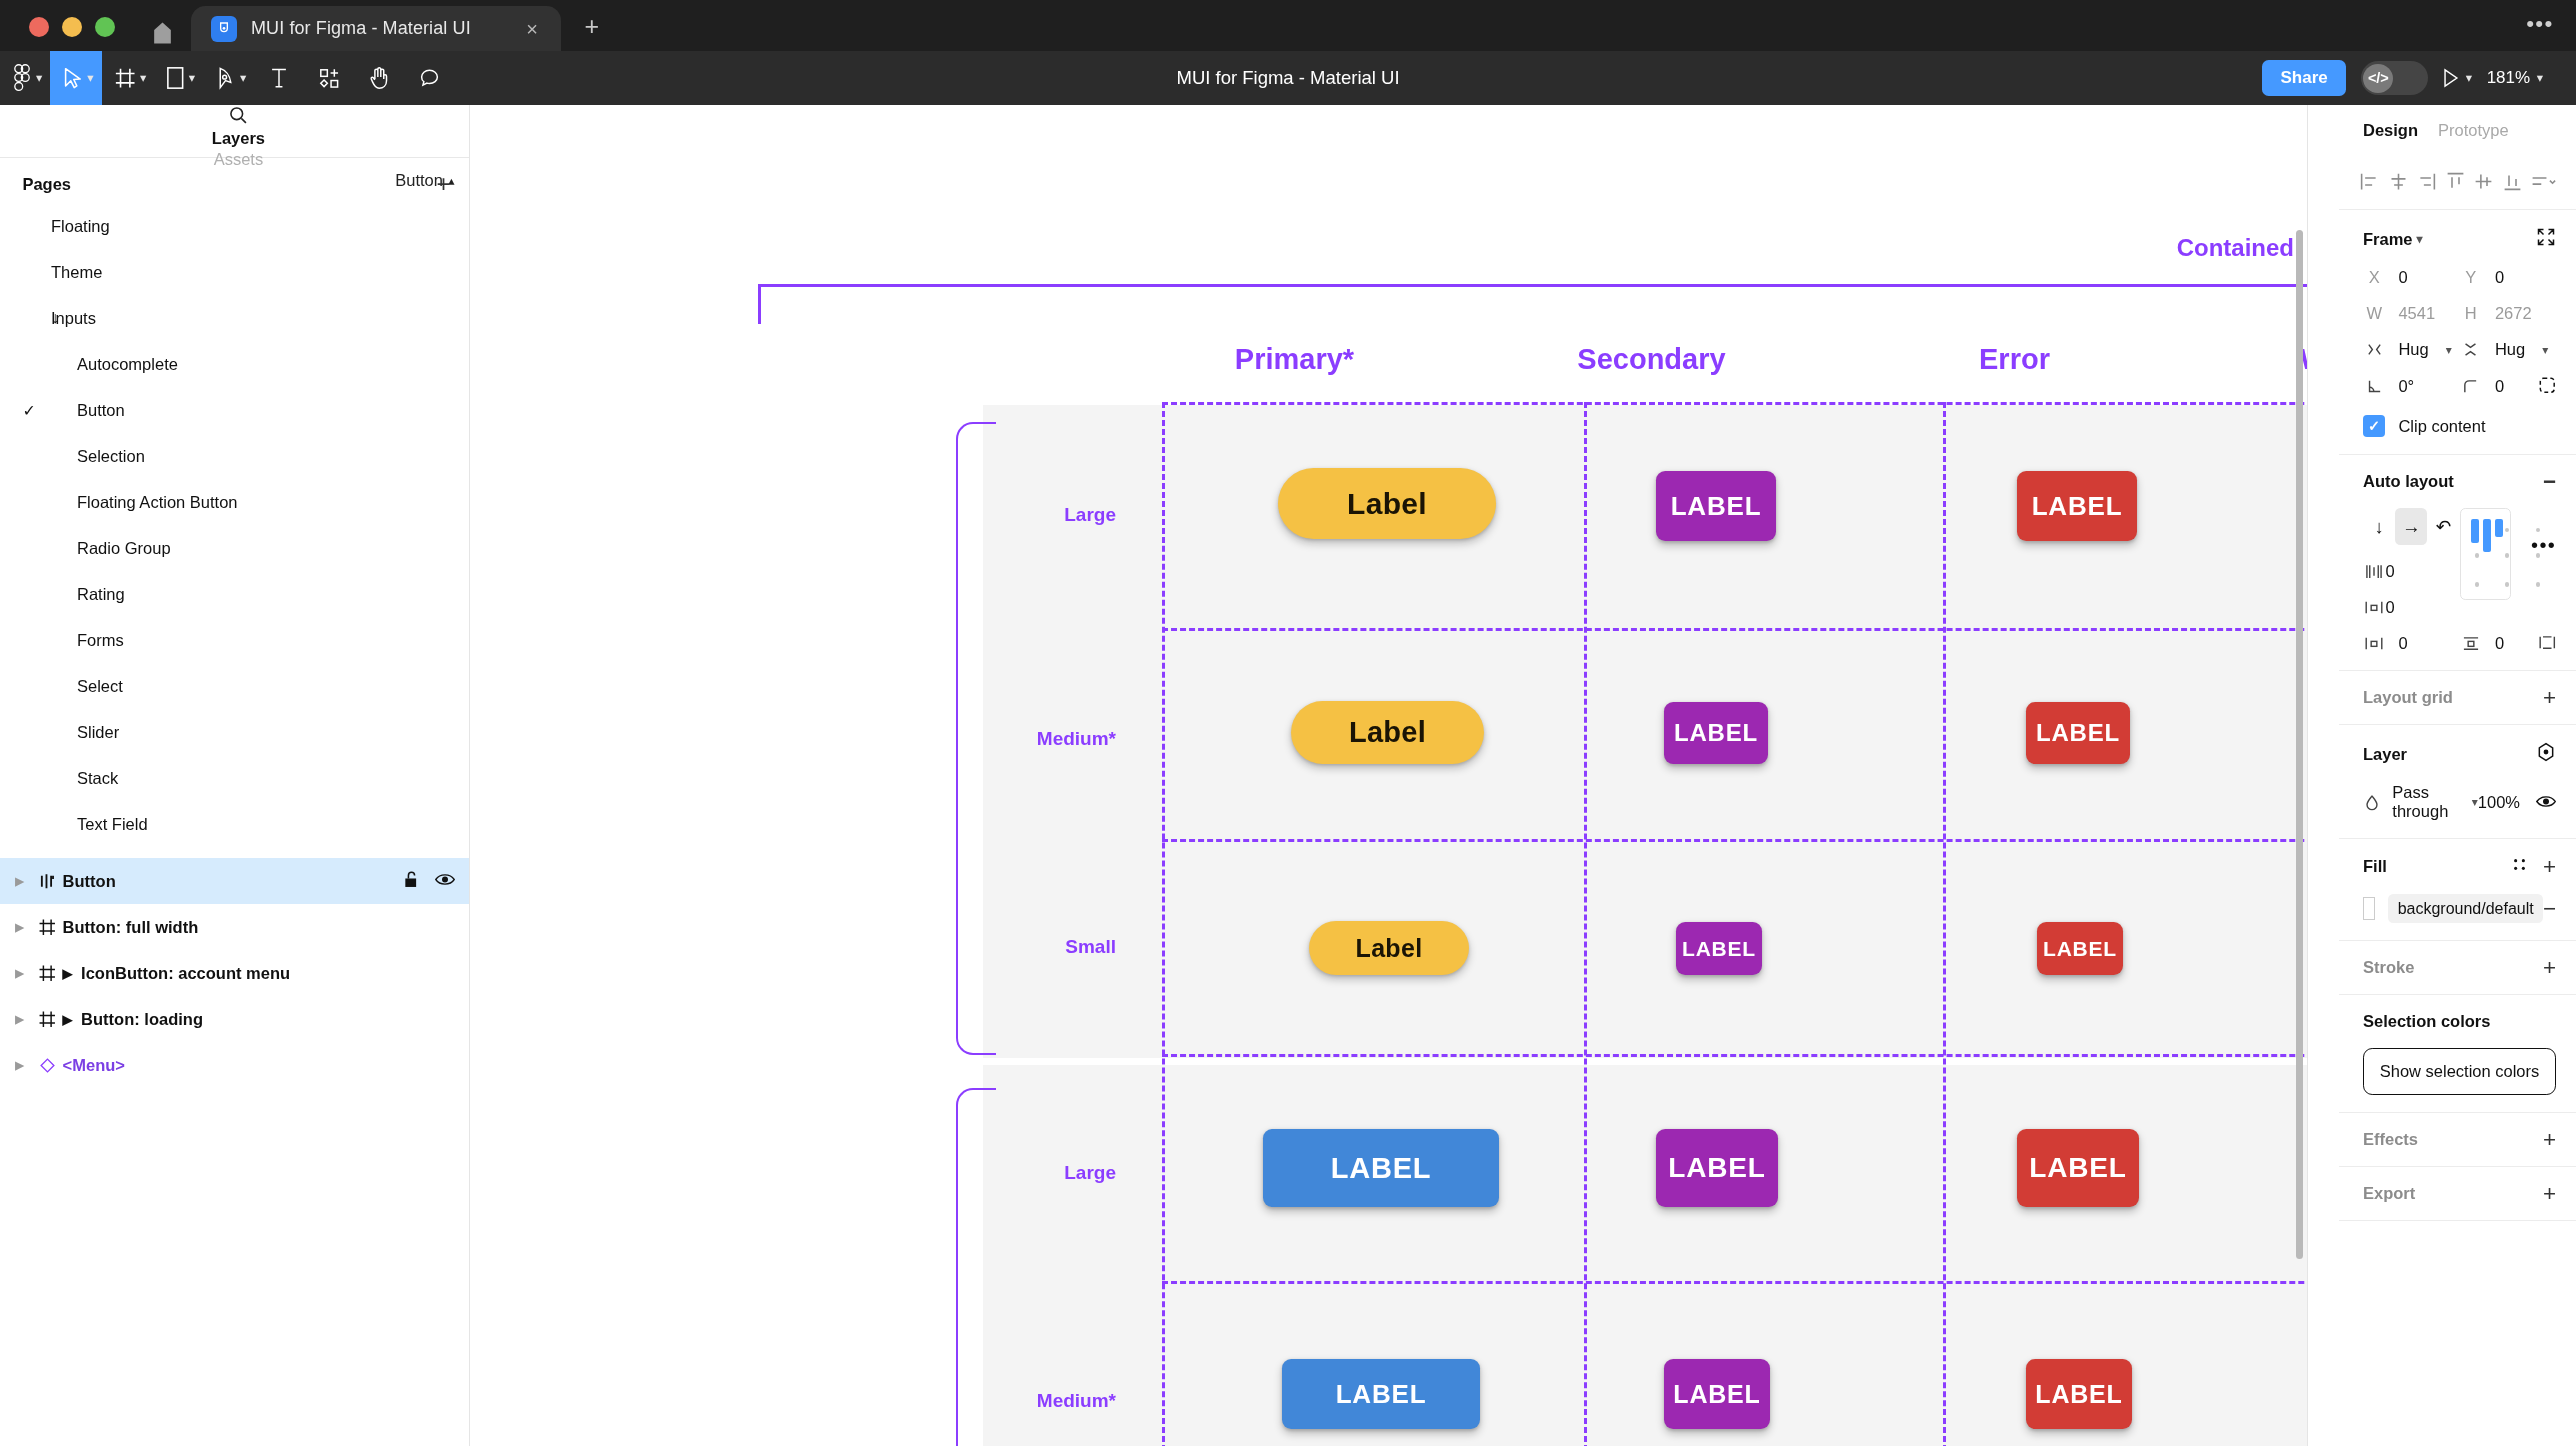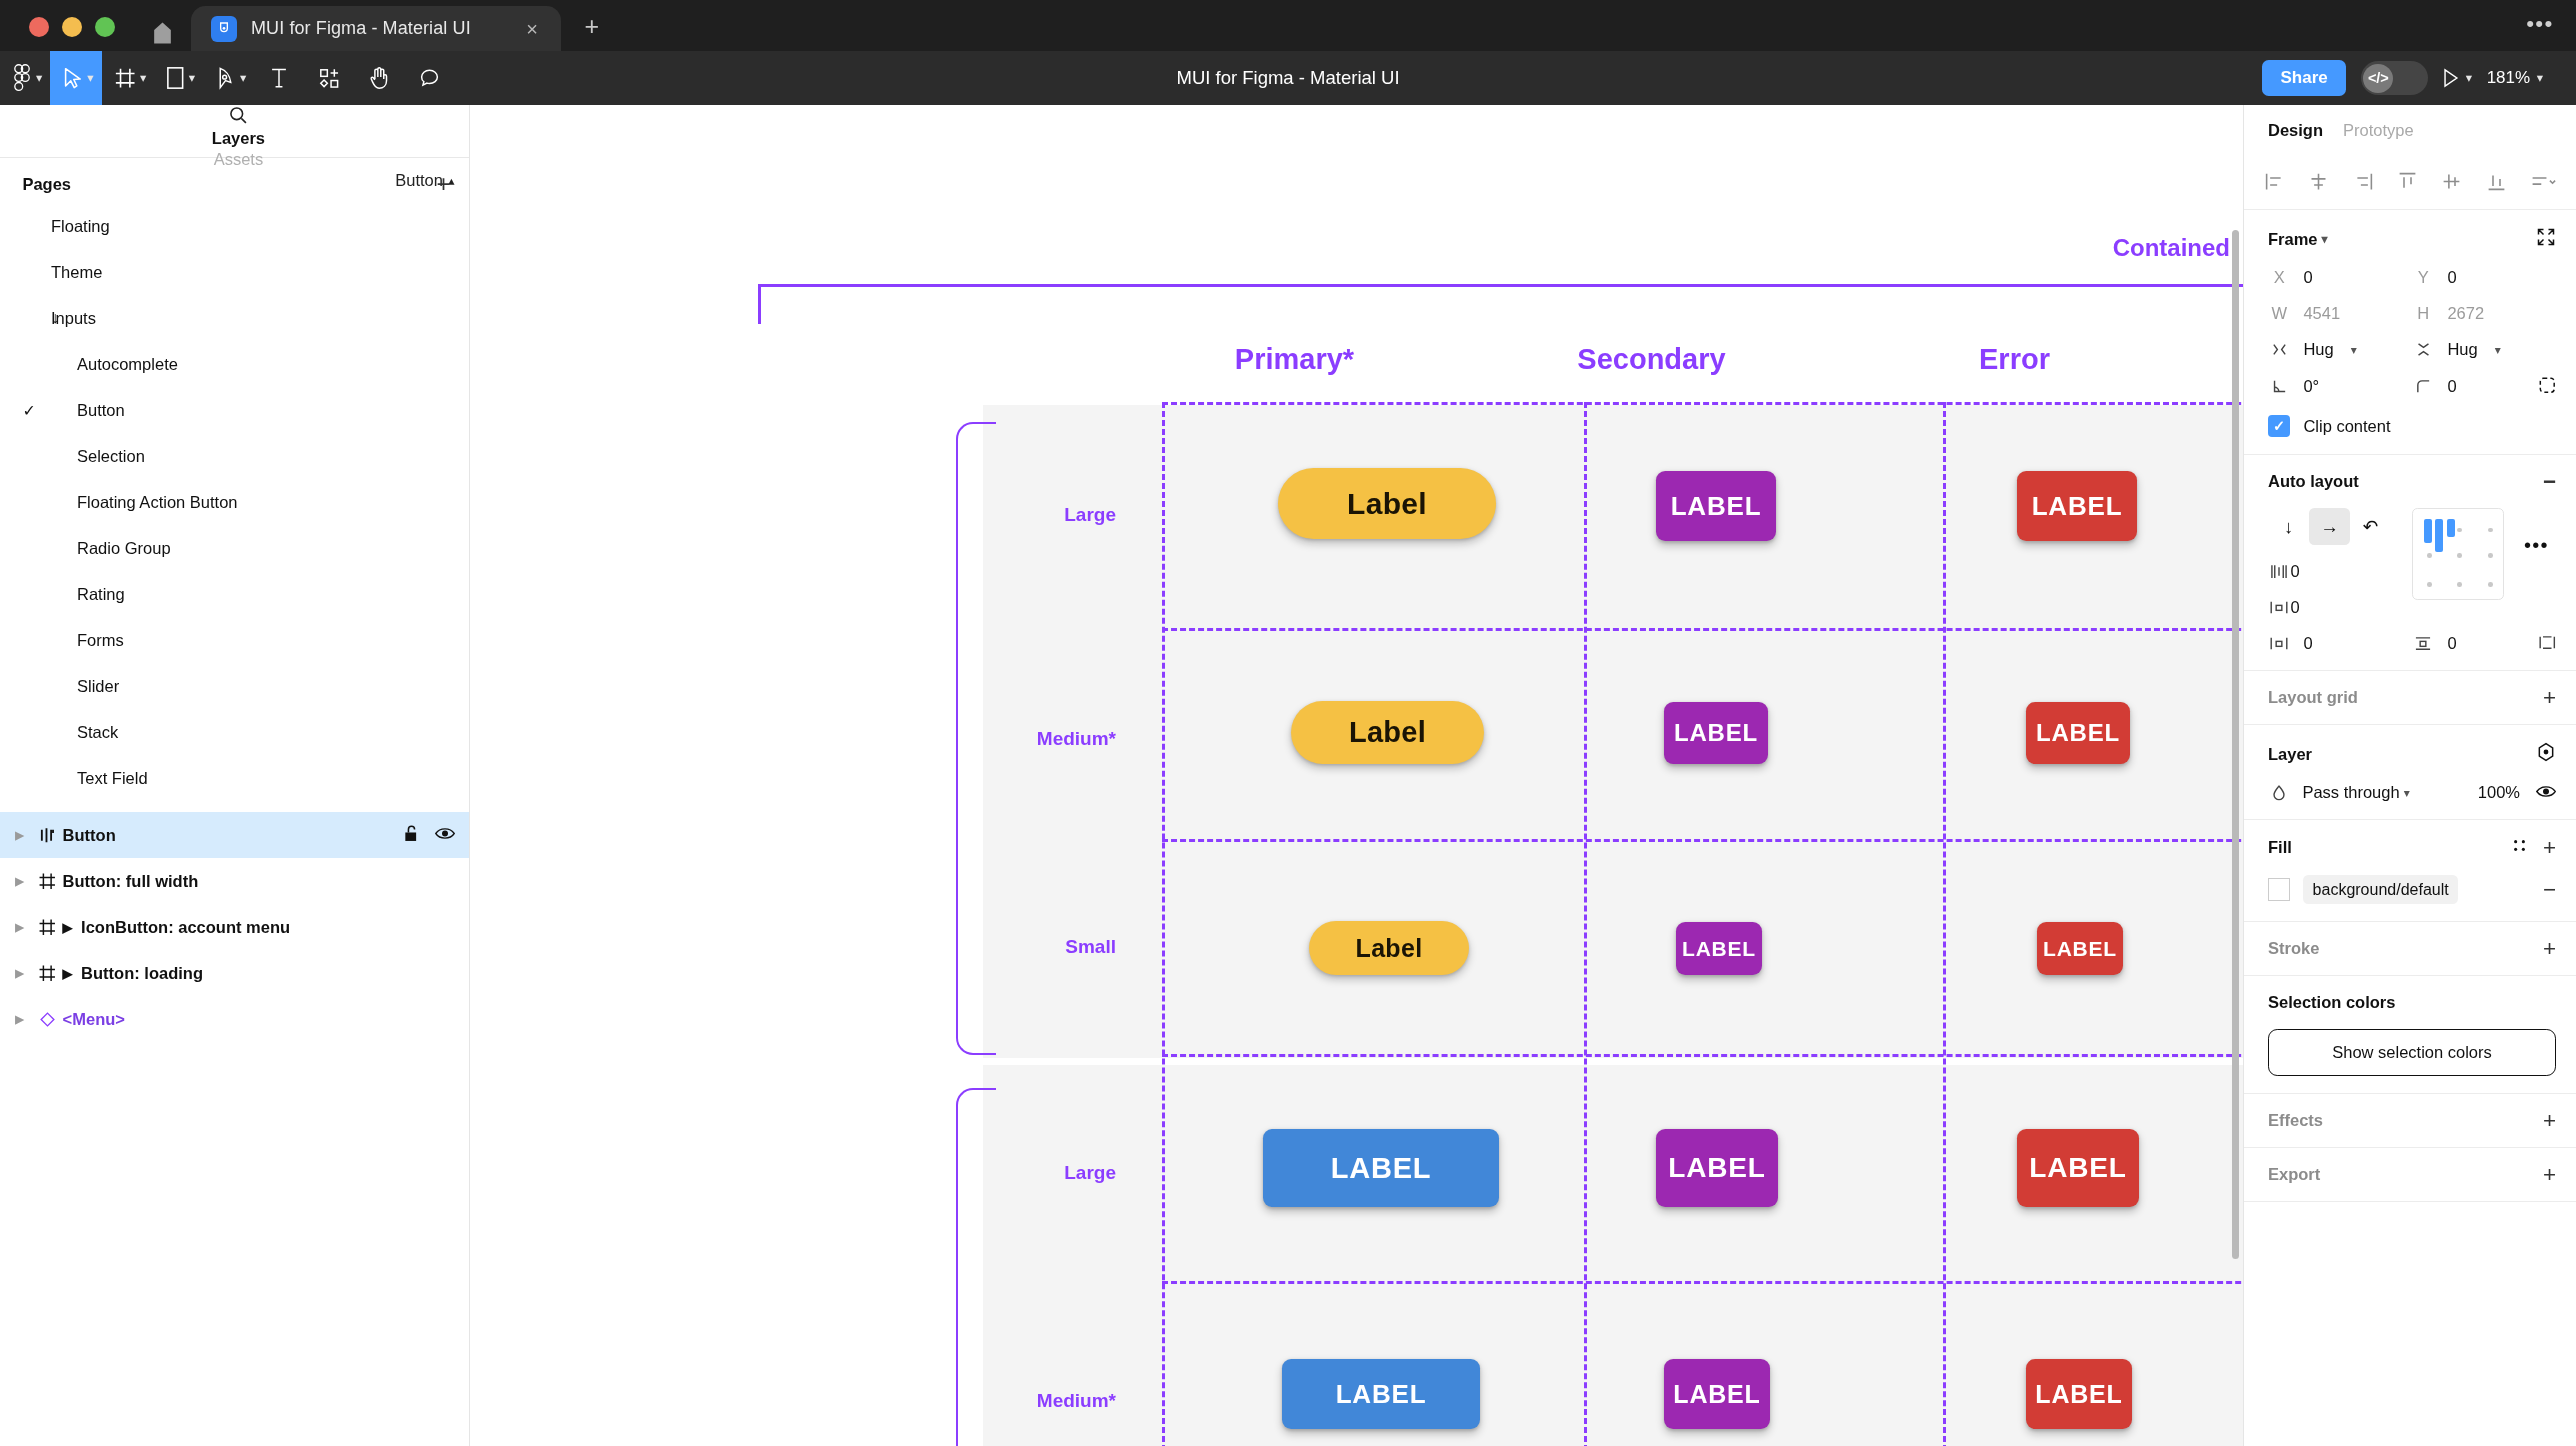--- a/index.html
+++ b/index.html
@@ -87,21 +87,21 @@
          box-shadow:0 4.6px 8px rgba(0,0,0,.22), 0 1.3px 3.3px rgba(0,0,0,.16); }
   .btn.primary-y { background:#f5c144; color:#1a1405; border-radius:659px; letter-spacing:0.3px; }
   .btn.secondary { background:#9c28b1; }
   .btn.error { background:#d23c35; }
   .btn.primary-b { background:#4187d8; }
   .btn.rr { border-radius:9.2px; }
 
   .v-scroll { position:absolute; right:4px; top:125px; width:6.6px; height:1029px; background:#b9b9b9; border-radius:4px; }
 
   
-  .right-panel { width:333px; background:#fff; border-left:0.7px solid #e5e5e5; flex:none; display:flex; flex-direction:column; }
+  .right-panel { width:269px; background:#fff; border-left:0.7px solid #e5e5e5; flex:none; display:flex; flex-direction:column;padding-left:31px; }
   .rp-tabs { height:50px; display:flex; align-items:center; gap:20px; padding-left:24px; }
   .rp-tab { font-size:16.5px; color:#a9a9a9; }
   .rp-tab.active { color:#111; font-weight:bold; }
   .rp-align { height:55px; display:flex; align-items:center; justify-content:space-between; padding:0 20px; border-bottom:0.7px solid #ececec; }
   .rp-sec { border-bottom:0.7px solid #ececec; padding:17px 20px 17px 24px; }
   .rp-sec-head { display:flex; align-items:center; font-size:16.5px; font-weight:bold; color:#111; }
   .rp-sec-head.muted { color:#8c8c8c; font-weight:bold; }
   .rp-sec-head .sp { margin-left:auto; display:flex; gap:14.5px; align-items:center; }
   .rp-row { display:flex; align-items:center; margin-top:17px; }
   .rp-half { width:50%; display:flex; align-items:center; gap:13px; }
@@ -282,20 +282,23 @@
         <div class="page-item">
           <span>Radio Group</span>
         </div>
         <div class="page-item">
           <span>Rating</span>
         </div>
         <div class="page-item">
           <span>Forms</span>
         </div>
         <div class="page-item">
+          <span>Select</span>
+        </div>
+        <div class="page-item">
           <span>Slider</span>
         </div>
         <div class="page-item">
           <span>Stack</span>
         </div>
         <div class="page-item">
           <span>Text Field</span>
         </div>
       </div>
 

